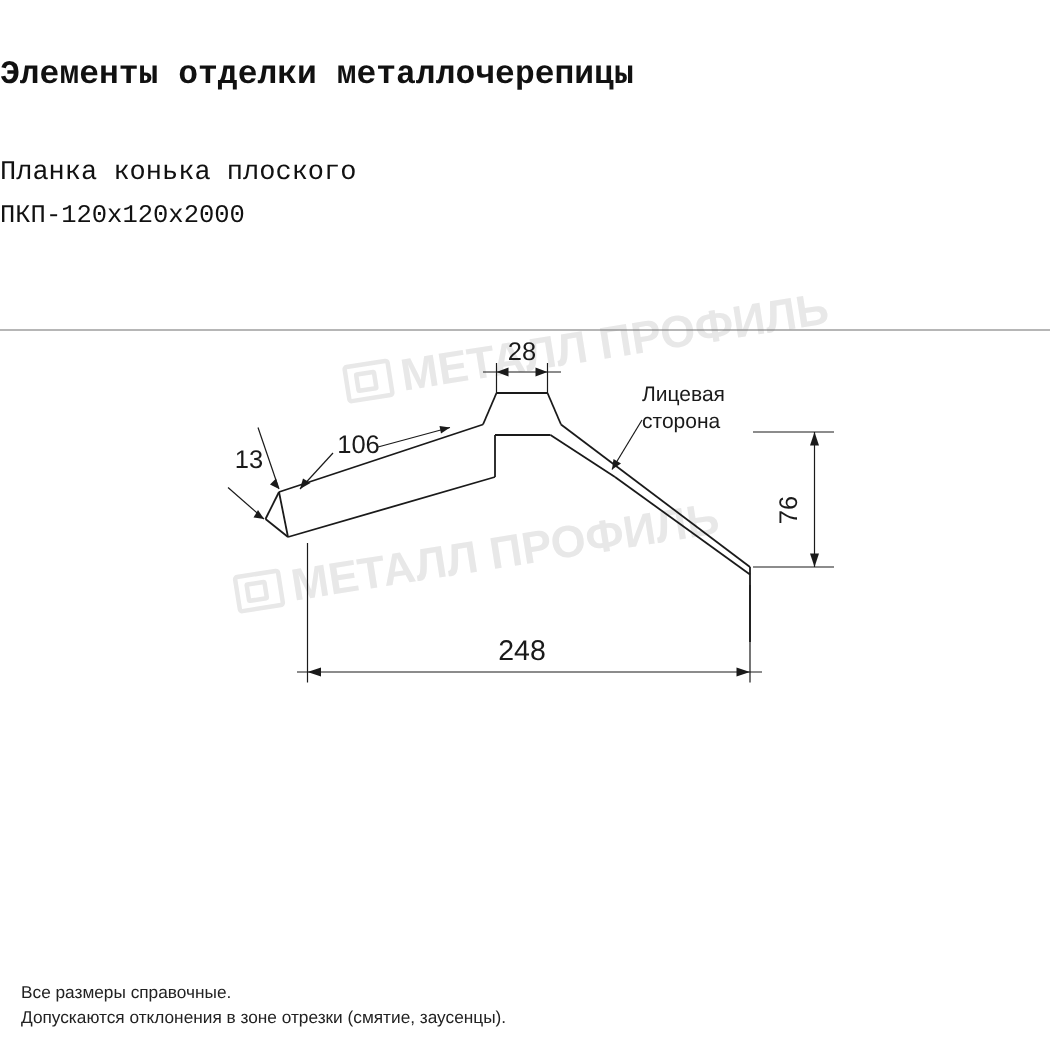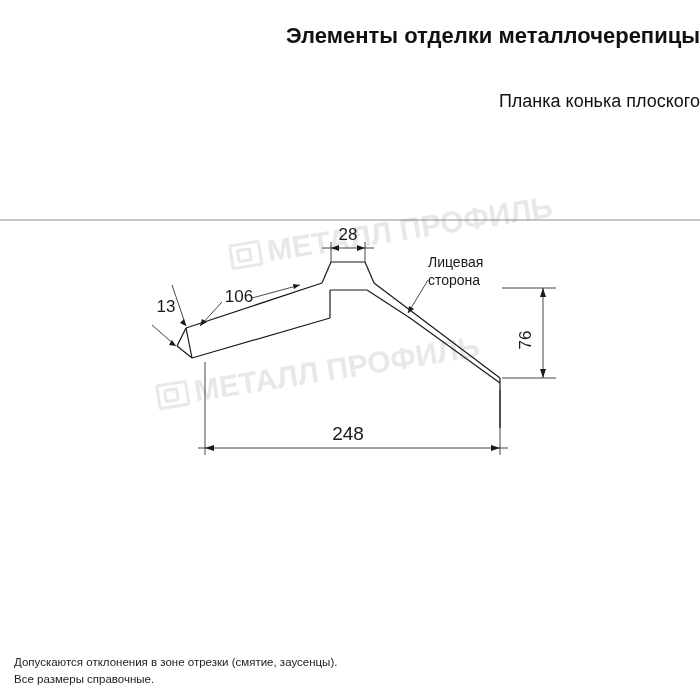--- a/index.html
+++ b/index.html
@@ -15,24 +15,25 @@
     color: #1a1a1a;
     overflow: hidden;
   }
   .page {
     position: relative;
     width: 700px;
     height: 700px;
   }
   .title-block {
     position: absolute;
-    top: 22px;
+    top: 36px;
     left: 0;
     width: 700px;
-    text-align: right;
+    text-align: left;
+    font-family: Liberation Mono, monospace;
   }
   .main-title {
     font-size: 22px;
     font-weight: bold;
     letter-spacing: 0px;
     color: #111111;
     margin: 0;
     line-height: 28px;
   }
   .sub-title {
@@ -117,20 +118,21 @@
   }
 </style>
 </head>
 <body>
 
 <div class="page">
 
   <div class="title-block">
     <h1 class="main-title">Элементы отделки металлочерепицы</h1>
     <p class="sub-title">Планка конька плоского</p>
+    <p class="sub-title2">ПКП-120х120х2000</p>
   </div>
 
   <div class="wm wm-1">
     <span class="wm-logo"></span><span>МЕТАЛЛ ПРОФИЛЬ</span>
   </div>
   <div class="wm wm-2">
     <span class="wm-logo"></span><span>МЕТАЛЛ ПРОФИЛЬ</span>
   </div>
 
   <div class="drawing-area">
@@ -213,17 +215,17 @@
         <line x1="198" y1="298" x2="508" y2="298"></line>
         <path d="M 205,298 l 9,-3 l 0,6 z" fill="#1a1a1a" stroke="none"></path>
         <path d="M 500,298 l -9,-3 l 0,6 z" fill="#1a1a1a" stroke="none"></path>
       </g>
       <text x="348" y="290" font-size="19" text-anchor="middle">248</text>
 
     </svg>
   </div>
 
   <div class="footer">
+    <div>Все размеры справочные.</div>
     <div>Допускаются отклонения в зоне отрезки (смятие, заусенцы).</div>
-    <div>Все размеры справочные.</div>
   </div>
 
 </div>
 
 </body></html>

